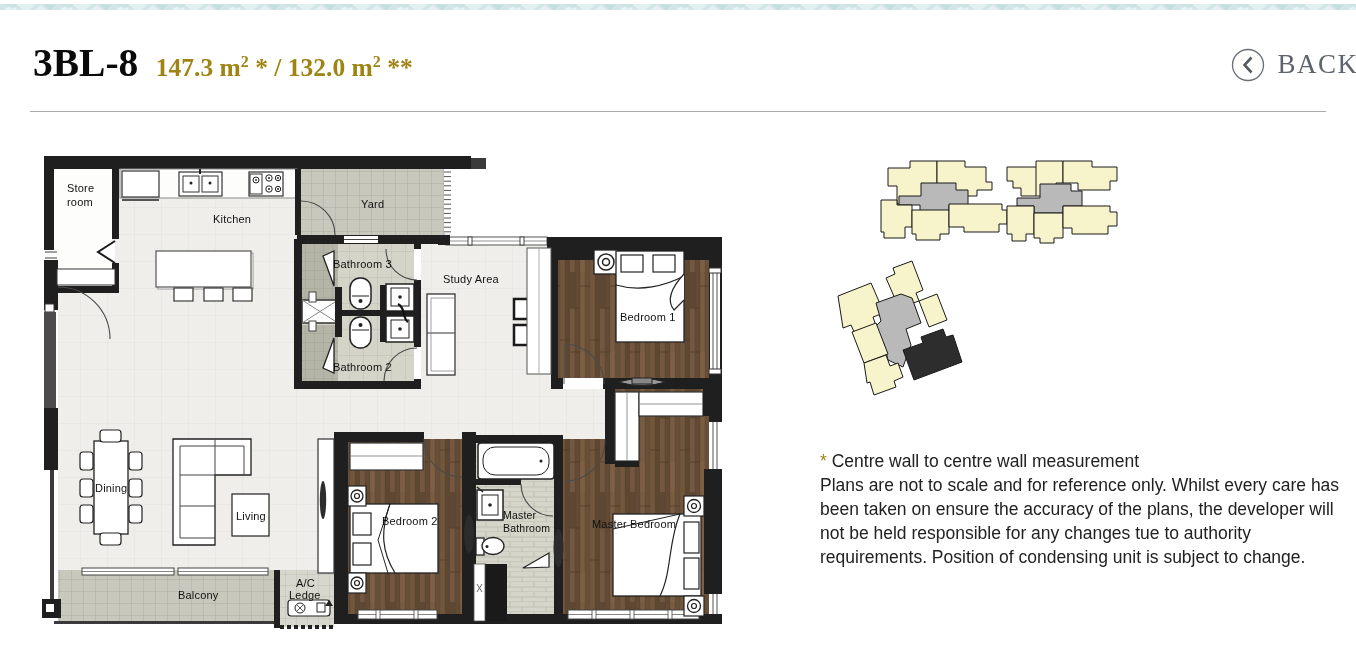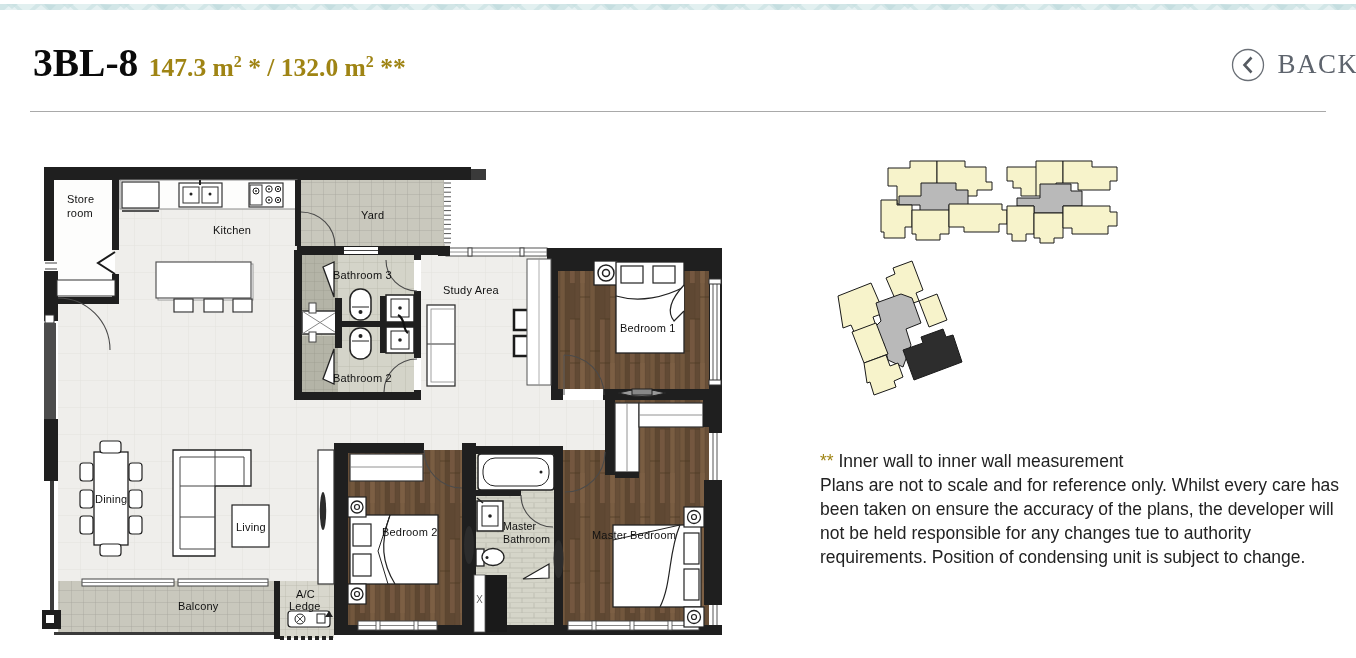--- a/index.html
+++ b/index.html
@@ -25,39 +25,39 @@
 <path d="M44 0 L50 7 L56 1 Z" fill="#c2dcde" opacity="0.8"></path>
 <path d="M6 0 L12 5 L18 0 Z" fill="#c8e0e1" opacity="0.7"></path>
 </pattern>
 </defs>
 <rect width="1356" height="10" fill="url(#deco)"></rect>
 </svg>
 </div>
 
 <div id="hdr">
 <span class="serif" style="font-size:39.5px;font-weight:bold;color:#0a0a0a;">3BL-8</span>
-<span class="serif gold" style="font-size:25.5px;font-weight:bold;margin-left:6px;">147.3 m<sup style="font-size:16px;">2</sup> * / 132.0 m<sup style="font-size:16px;">2</sup> **</span>
+<span class="serif gold" style="font-size:25.5px;font-weight:bold;margin-left:13px;">147.3 m<sup style="font-size:16px;">2</sup> * / 132.0 m<sup style="font-size:16px;">2</sup> **</span>
 </div>
 
 <div id="back">
 <svg width="34" height="34" style="vertical-align:-9px;">
       <circle cx="17" cy="17" r="15.5" fill="none" stroke="#6a6f76" stroke-width="1.3"></circle>
       <path d="M20.5 9.5 L13.5 17 L20.5 24.5" fill="none" stroke="#565b62" stroke-width="2.6"></path>
     </svg>
 <span class="serif" style="font-size:27px;letter-spacing:1.5px;margin-left:8px;">BACK</span>
 </div>
 
 <div id="divider"></div>
 
 <div id="notes">
-<div><span class="gold">**</span> Inner wall to inner wall measurement</div>
+<div><span class="gold">*</span> Centre wall to centre wall measurement</div>
 <div>Plans are not to scale and for reference only. Whilst every care has been taken on ensure the accuracy of the plans, the developer will not be held responsible for any changes tue to authority requirements. Position of condensing unit is subject to change.</div>
 </div>
 
-<div style="position:absolute;left:30px;top:153px;width:710px;height:505px;">
+<div style="position:absolute;left:30px;top:142px;width:710px;height:505px;">
 <svg width="710" height="505" viewBox="30 150 710 505" fill="none">
 <defs>
 <pattern id="tileL" width="27" height="27" patternUnits="userSpaceOnUse">
 <rect width="27" height="27" fill="#efeeeb"></rect>
 <path d="M27 0 V27 M0 27 H27" stroke="#e4e2de" stroke-width="1"></path>
 
 </pattern>
 <pattern id="wood" width="30" height="110" patternUnits="userSpaceOnUse">
 <rect width="30" height="110" fill="#6d5339"></rect>
 <rect x="0" width="5" height="110" fill="#745740"></rect>

